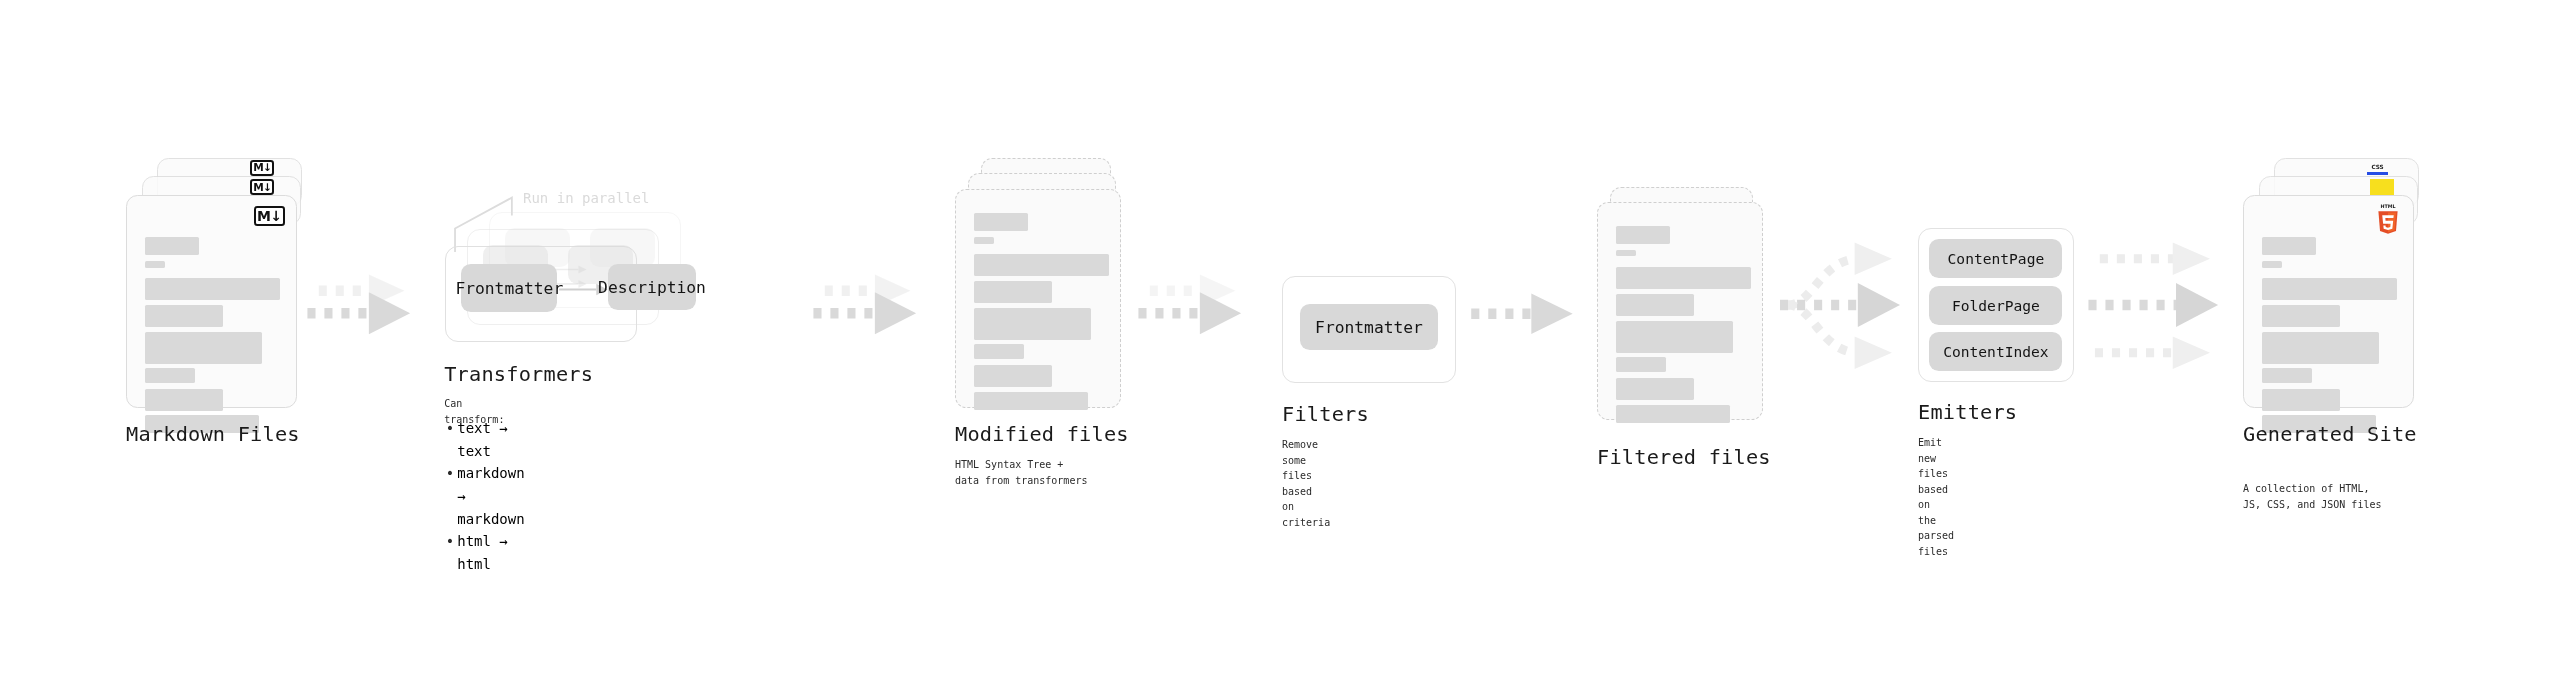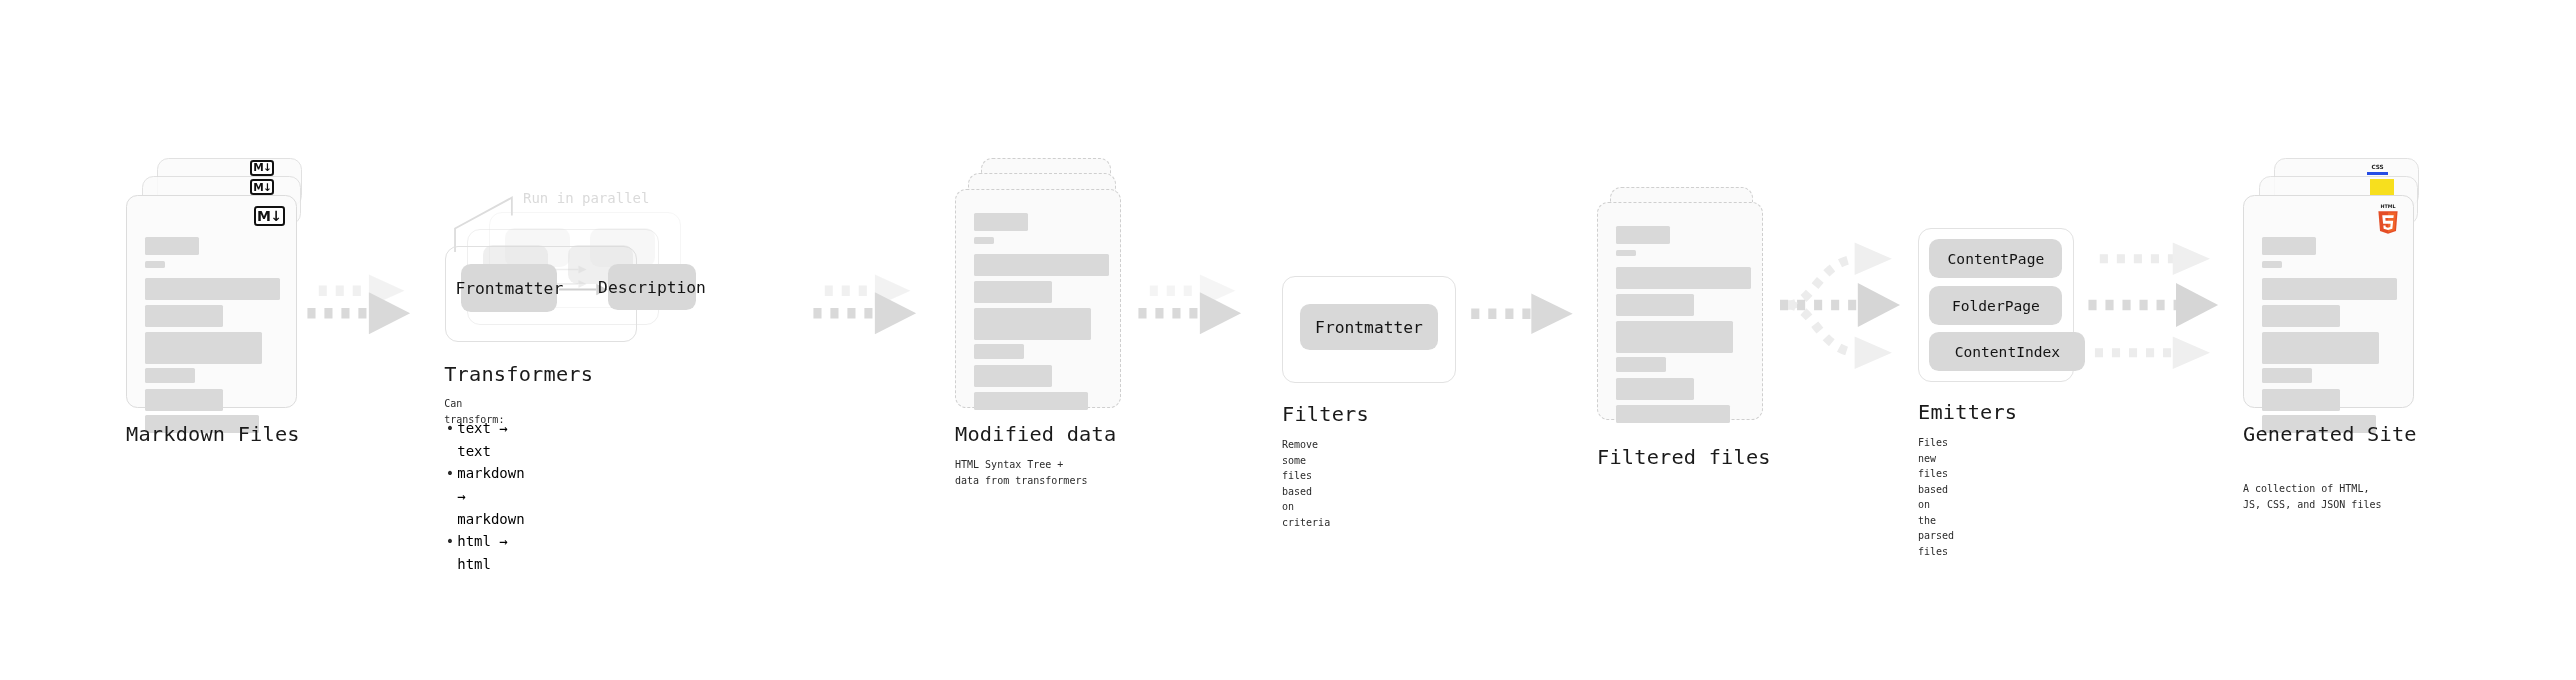--- a/index.html
+++ b/index.html
@@ -229,21 +229,21 @@
         <div class="skel" style="left:18px; top:23px; width:54px; height:18px;"></div>
         <div class="skel" style="left:18px; top:47px; width:19.5px; height:6.5px;"></div>
         <div class="skel" style="left:18px; top:64px; width:135px; height:22px;"></div>
         <div class="skel" style="left:18px; top:91px; width:78px; height:22px;"></div>
         <div class="skel" style="left:18px; top:118px; width:117px; height:32px;"></div>
         <div class="skel" style="left:18px; top:154px; width:50px; height:15.4px;"></div>
         <div class="skel" style="left:18px; top:175px; width:78px; height:22px;"></div>
         <div class="skel" style="left:18px; top:202px; width:114px; height:18px;"></div>
       </div>
     </div>
-    <div class="title" style="left:0px; top:264px;">Modified data</div>
+    <div class="title" style="left:0px; top:264px;">Modified files</div>
     <div class="caption" style="left:0px; top:299px;">HTML Syntax Tree +
 data from transformers</div>
   </div>
 
   <svg class="conn" style="left:1138px; top:268px;" width="106" height="93" viewBox="0 0 130 115">
     <g opacity="0.40">
       <line x1="14" y1="28" x2="80" y2="28" stroke="#e4e4e4" stroke-width="13" stroke-dasharray="10,11"></line>
       <polygon points="76,8 120,28 76,48" fill="#e8e8e8"></polygon>
     </g>
     <g>
@@ -297,25 +297,25 @@
   </svg>
 
   <div class="node" style="left:1918px; top:228px;">
     <div class="groupbox" style="left:0px; top:0px; width:156px; height:154px; border-color:#e2e2e2;"></div>
     <div class="pill" style="left:11.4px; top:11.4px; width:133px; height:39px; font-size:14.6px;">
       <span>ContentPage</span>
     </div>
     <div class="pill" style="left:11.4px; top:58px; width:133px; height:39px; font-size:14.6px;">
       <span>FolderPage</span>
     </div>
-    <div class="pill" style="left:11.4px; top:104px; width:156px; height:39px; font-size:14.6px;">
+    <div class="pill" style="left:11.4px; top:104px; width:133px; height:39px; font-size:14.6px;">
       <span>ContentIndex</span>
     </div>
     <div class="title" style="left:0px; top:172px;">Emitters</div>
-    <div class="caption" style="left:0px; top:207px;">Files new files based on
+    <div class="caption" style="left:0px; top:207px;">Emit new files based on
 the parsed files</div>
   </div>
 
   <svg class="conn" style="left:2088px; top:228px;" width="163" height="154" viewBox="0 0 200 190">
 
     <line x1="14" y1="38" x2="108" y2="38" stroke="#ececec" stroke-width="11" stroke-dasharray="10,11"></line>
     <polygon points="104,18 150,38 104,58" fill="#efefef"></polygon>
 
     <line x1="0" y1="95" x2="112" y2="95" stroke="#d9d9d9" stroke-width="13" stroke-dasharray="10,11"></line>
     <polygon points="108,68 160,95 108,122" fill="#d6d6d6"></polygon>

